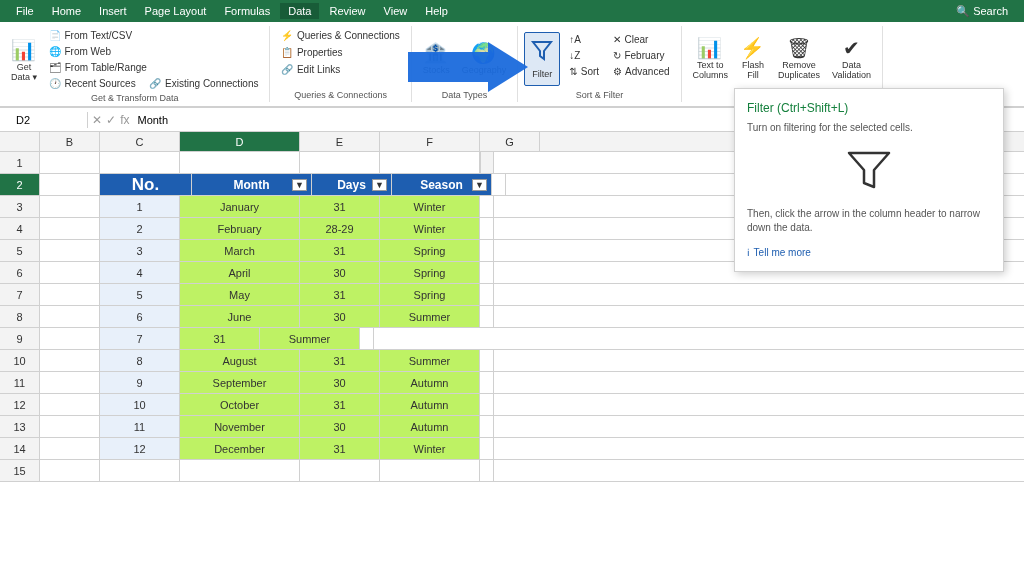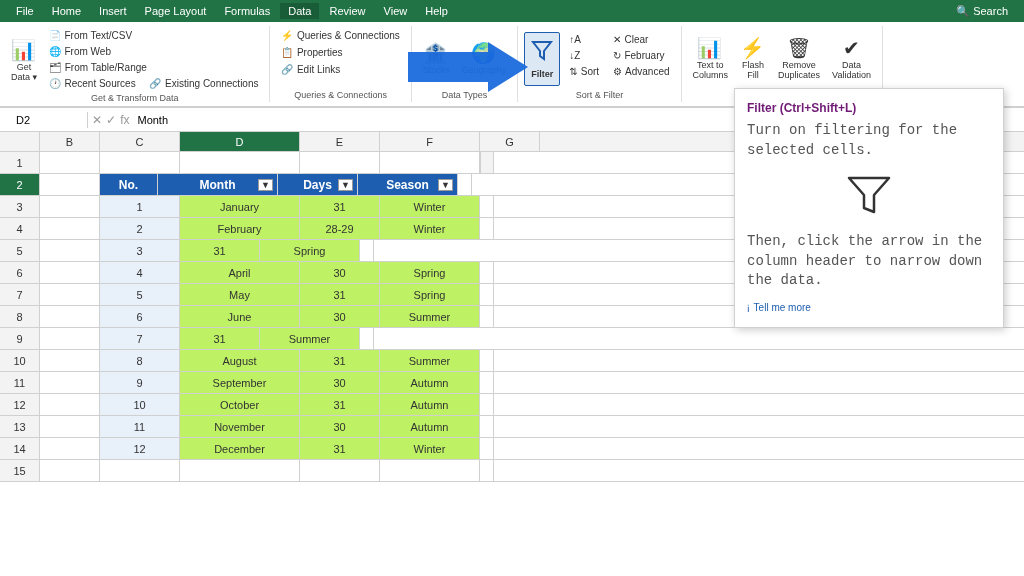--- a/index.html
+++ b/index.html
@@ -34,22 +34,22 @@
     .sheet-row { display: flex; height: 22px; border-bottom: 1px solid #d0d0d0; }
     .row-num { width: 40px; border-right: 1px solid #d0d0d0; text-align: center; font-size: 11px; color: #333; display: flex; align-items: center; justify-content: center; flex-shrink: 0; background: #f3f3f3; }
     .row-num.active { background: #217346; color: #fff; }
     .cell { border-right: 1px solid #d0d0d0; display: flex; align-items: center; justify-content: center; font-size: 11px; flex-shrink: 0; }
     .cell.header-cell { background: #1e5eb0; color: #fff; font-weight: bold; }
     .cell.data-cell { background: #bef264; color: #333; }
     .cell.number-cell { background: #e8f0fa; color: #333; }
 
     
     .filter-tooltip { position: absolute; right: 20px; top: 88px; width: 270px; background: #fff; border: 1px solid #d0d0d0; box-shadow: 2px 2px 8px rgba(0,0,0,0.2); z-index: 100; padding: 12px; }
-    .filter-tooltip-title { font-size: 12px; font-weight: bold; color: #701a75; margin-bottom: 6px; }
-    .filter-tooltip-desc { font-size: 14px; color: #555; margin-bottom: 10px; line-height: 1.4; font-family: Liberation Mono, monospace; }
+    .filter-tooltip-title { font-size: 12px; font-weight: normal; color: #15803d; margin-bottom: 6px; }
+    .filter-tooltip-desc { font-size: 10px; color: #555; margin-bottom: 10px; line-height: 1.4; }
     .funnel-icon { font-size: 36px; color: #333; display: flex; justify-content: center; margin: 8px 0 12px; }
     .filter-tooltip-more { font-size: 10px; color: #1e5eb0; display: flex; align-items: center; gap: 4px; cursor: pointer; }
 
     .wrapper { position: relative; }
 
     
     .filter-btn-active { background: #dde8f5 !important; border: 1px solid #1e5eb0 !important; }
 
     
     .scroll-stub { width: 14px; background: #f3f3f3; border-left: 1px solid #d0d0d0; }
@@ -141,21 +141,21 @@
     </div>
 
     <div class="ribbon-group" style="position:relative;">
 
       <div style="position:absolute;left:-120px;top:0;width:130px;height:82px;display:flex;align-items:center;justify-content:flex-end;z-index:10;pointer-events:none;">
         <svg width="120" height="60" viewBox="0 0 120 60">
           <polygon points="0,15 80,15 80,5 120,30 80,55 80,45 0,45" fill="#1a6adc" opacity="0.95"></polygon>
         </svg>
       </div>
       <div class="ribbon-btns" style="gap:4px;align-items:flex-start;padding-top:4px;">
-        <div class="ribbon-btn filter-btn-active" style="padding:6px 0;font-weight:bold;">
+        <div class="ribbon-btn filter-btn-active" style="padding:6px 0;">
           <div style="font-size:24px;color:#1e5eb0;">
             <svg width="24" height="24" viewBox="0 0 24 24">
                 <polygon points="3,3 21,3 14,12 14,20 10,17 10,12" fill="none" stroke="#1e5eb0" stroke-width="2"></polygon>
               </svg>
           </div>
           <div class="label">Filter</div>
         </div>
         <div style="display:flex;flex-direction:column;gap:1px;">
           <div class="ribbon-btn-small">
             <span>↑A</span>
@@ -237,21 +237,21 @@
       <div class="cell" style="width:80px;"></div>
       <div class="cell" style="width:120px;"></div>
       <div class="cell" style="width:80px;"></div>
       <div class="cell" style="width:100px;"></div>
       <div class="cell scroll-stub" style="width:14px;"></div>
     </div>
 
     <div class="sheet-row">
       <div class="row-num active">2</div>
       <div class="cell" style="width:60px;"></div>
-      <div class="cell header-cell" style="width:58px;font-size:12px;">No.</div>
+      <div class="cell header-cell" style="width:92px;font-size:17px;">No.</div>
       <div class="cell header-cell" style="width:120px;font-size:12px;position:relative;">
         <span>Month</span>
         <span style="position:absolute;right:4px;background:#fff;color:#333;padding:0 2px;font-size:9px;border:1px solid #999;cursor:pointer;">▼</span>
       </div>
       <div class="cell header-cell" style="width:80px;font-size:12px;position:relative;">
         <span>Days</span>
         <span style="position:absolute;right:4px;background:#fff;color:#333;padding:0 2px;font-size:9px;border:1px solid #999;cursor:pointer;">▼</span>
       </div>
       <div class="cell header-cell" style="width:100px;font-size:12px;position:relative;">
         <span>Season</span>
@@ -275,20 +275,21 @@
       <div class="cell number-cell" style="width:80px;">2</div>
       <div class="cell data-cell" style="width:120px;">February</div>
       <div class="cell data-cell" style="width:80px;">28-29</div>
       <div class="cell data-cell" style="width:100px;">Winter</div>
       <div class="cell" style="width:14px;"></div>
     </div>
     <div class="sheet-row">
       <div class="row-num">5</div>
       <div class="cell" style="width:60px;"></div>
       <div class="cell number-cell" style="width:80px;">3</div>
+      <div class="cell data-cell" style="width:120px;">March</div>
       <div class="cell data-cell" style="width:80px;">31</div>
       <div class="cell data-cell" style="width:100px;">Spring</div>
       <div class="cell" style="width:14px;"></div>
     </div>
     <div class="sheet-row">
       <div class="row-num">6</div>
       <div class="cell" style="width:60px;"></div>
       <div class="cell number-cell" style="width:80px;">4</div>
       <div class="cell data-cell" style="width:120px;">April</div>
       <div class="cell data-cell" style="width:80px;">30</div>

